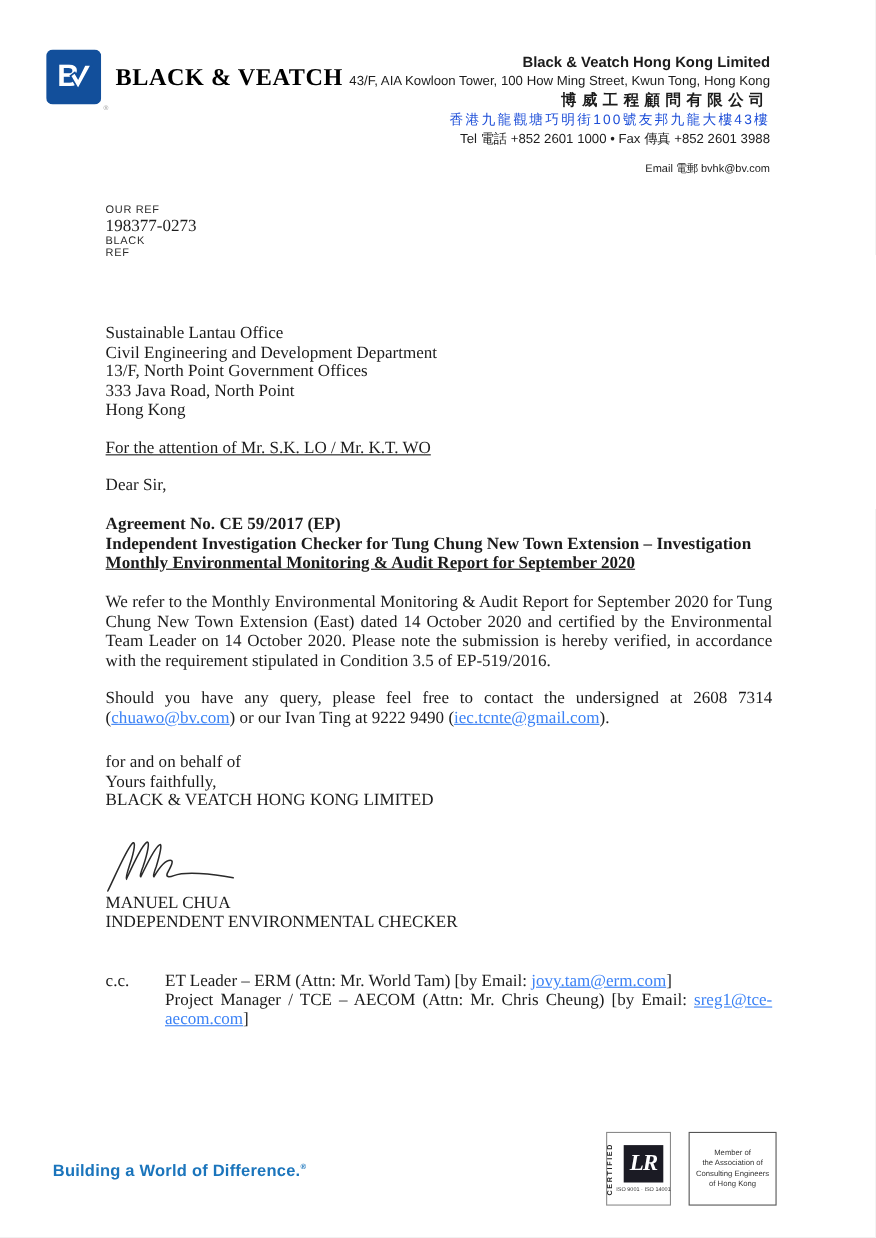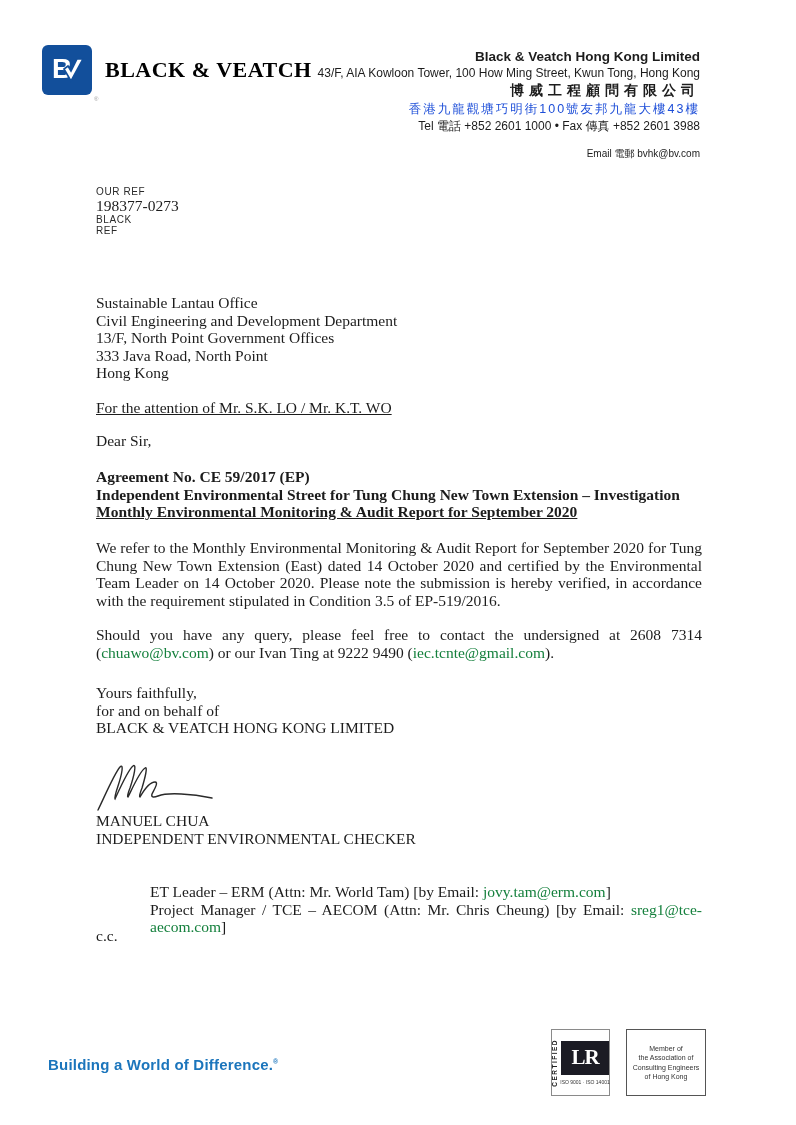--- a/index.html
+++ b/index.html
@@ -43,28 +43,28 @@
   }
   .salutation { position:absolute; left:96px; top:432px; font-size:15.5px; }
   
   .subject { position:absolute; left:96px; top:468px; font-size:15.5px; font-weight:bold; line-height:17.5px; }
   .subject .u { text-decoration:underline; }
   .subject div { white-space:nowrap; }
   
   .para { position:absolute; left:96px; width:606px; font-size:15.5px; line-height:17.6px; text-align:justify; }
   .para1 { top:539px; }
   .para2 { top:626px; }
-  a.email-link { color:#15803d; cursor:pointer; }
+  a.email-link { color:#3b82f6; text-decoration:underline; cursor:pointer; }
   
   .closing { position:absolute; left:96px; top:684px; font-size:15.5px; line-height:17.6px; }
   .signature { position:absolute; left:94px; top:762px; }
   .signer { position:absolute; left:96px; top:812px; font-size:15.5px; line-height:18px; }
   
   .cc-block { position:absolute; left:96px; top:883px; width:606px; display:flex; font-size:15.5px; line-height:17.6px; }
-  .cc-label { width:54px; flex:none;margin-top:44px; }
+  .cc-label { width:54px; flex:none; }
   .cc-items { flex:1; }
   .cc-item { text-align:justify; }
   
   .tagline {
     position:absolute; left:48px; top:1056px;
     font-family:"Liberation Sans",sans-serif; font-weight:bold; font-size:15px;
     color:#1b75bc; letter-spacing:0.2px;
   }
   .tagline sup { font-size:7px; }
   .badge-lr {
@@ -72,23 +72,23 @@
     border:1px solid #8a8a8a; background:#fff; display:flex; align-items:center; justify-content:center; gap:2px;
     padding:2px;
   }
   .lr-vertical {
     writing-mode:vertical-rl; transform:rotate(180deg);
     font-family:"Liberation Sans",sans-serif; font-size:6.5px; font-weight:bold;
     letter-spacing:1.5px; color:#222;
   }
   .lr-main { display:flex; flex-direction:column; align-items:center; }
   .lr-square {
-    width:48px; height:34px; background:#1b1b24; color:#fff; display:flex;
+    width:36px; height:34px; background:#1b1b24; color:#fff; display:flex;
     align-items:center; justify-content:center;
-    font-family:"Liberation Serif",serif; font-size:21px; font-weight:bold; letter-spacing:-1px;
+    font-family:"Liberation Serif",serif; font-size:21px; font-weight:bold; letter-spacing:-1px;font-style:italic;
   }
   .lr-iso { font-family:"Liberation Sans",sans-serif; font-size:5px; color:#333; margin-top:4px; white-space:nowrap; }
   .badge-ace {
     position:absolute; left:626px; top:1029px; width:80px; height:67px;
     border:1.5px solid #555; background:#fff; display:flex; flex-direction:column;
     align-items:center; justify-content:center;
     font-family:"Liberation Sans",sans-serif; font-size:7px; line-height:9.5px; color:#333;
     text-align:center;
   }
 </style>
@@ -136,31 +136,31 @@
     <div>333 Java Road, North Point</div>
     <div>Hong Kong</div>
   </div>
 
   <div class="attention">For the attention of Mr. S.K. LO / Mr. K.T. WO</div>
 
   <div class="salutation">Dear Sir,</div>
 
   <div class="subject">
     <div>Agreement No. CE 59/2017 (EP)</div>
-    <div>Independent Environmental Street for Tung Chung New Town Extension – Investigation</div>
+    <div>Independent Investigation Checker for Tung Chung New Town Extension – Investigation</div>
     <div class="u">Monthly Environmental Monitoring &amp; Audit Report for September 2020</div>
   </div>
 
   <p class="para para1">We refer to the Monthly Environmental Monitoring &amp; Audit Report for September 2020 for Tung Chung New Town Extension (East) dated 14 October 2020 and certified by the Environmental Team Leader on 14 October 2020. Please note the submission is hereby verified, in accordance with the requirement stipulated in Condition 3.5 of EP-519/2016.</p>
 
   <p class="para para2"><span>Should you have any query, please feel free to contact the undersigned at 2608 7314 (</span><a class="email-link">chuawo@bv.com</a><span>) or our Ivan Ting at 9222 9490 (</span><a class="email-link">iec.tcnte@gmail.com</a><span>).</span></p>
 
   <div class="closing">
+    <div>for and on behalf of</div>
     <div>Yours faithfully,</div>
-    <div>for and on behalf of</div>
     <div>BLACK &amp; VEATCH HONG KONG LIMITED</div>
   </div>
 
   <div class="signature">
     <svg width="135" height="52" viewBox="0 0 135 52">
       <path d="M4 48 C10 36 20 12 26 5 C30 1 28 12 24 24 C22 30 20 36 21 37 C26 26 34 8 39 4 C43 1 40 14 36 26 C34 31 33 35 34 35 C39 25 46 9 51 6 C54 4 51 16 48 26 C46 31 45 35 46 35 C50 28 56 20 61 20 C65 20 60 28 58 32 C57 35 59 36 64 34 C74 30 98 32 118 36" fill="none" stroke="#2a2a2a" stroke-width="1.4" stroke-linecap="round"></path>
     </svg>
   </div>
 
   <div class="signer">

